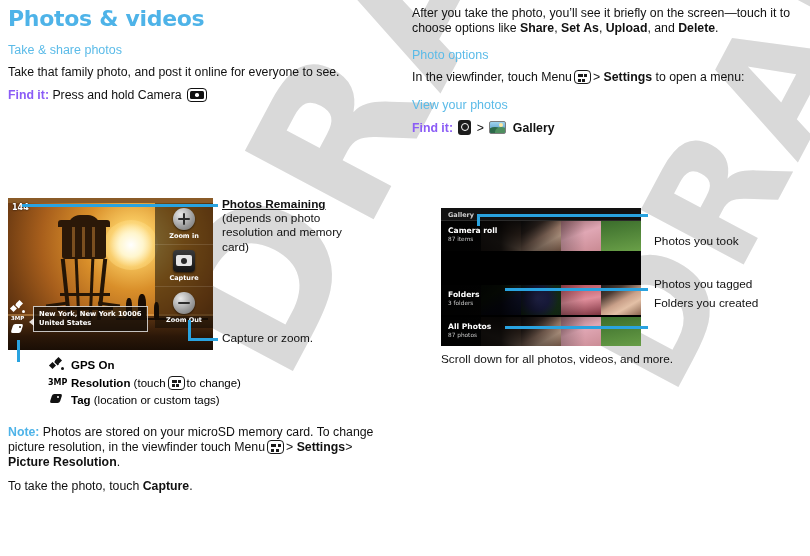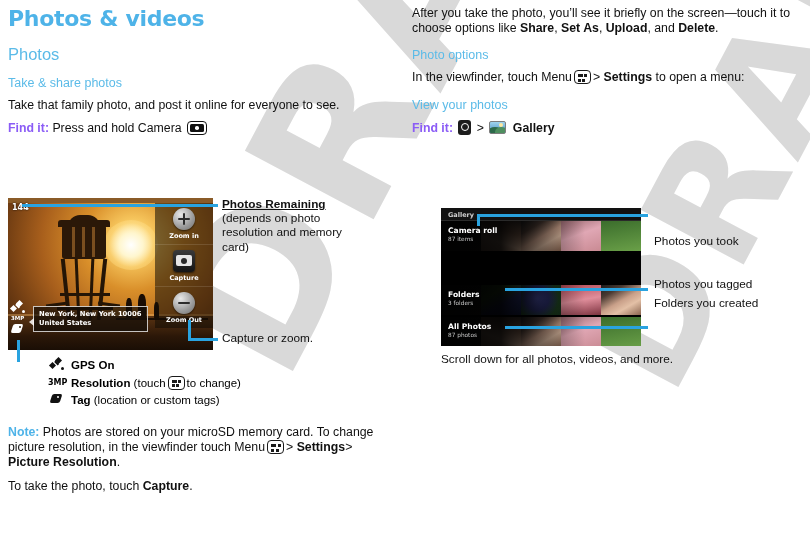--- a/index.html
+++ b/index.html
@@ -420,21 +420,20 @@
     <div class="wm wm1">DRAFT</div>
     <div class="wm wm2">DRAFT</div>
     <div class="wm wm3">DRAFT</div>
   </div>
 
   <div class="content">
 
     <div class="col-left">
       <h1 class="title">Photos &amp; videos</h1>
 
-      <h2 class="sec">Photos</h2>
       <h3 class="sub">Take &amp; share photos</h3>
 
       <p class="body">Take that family photo, and post it online for everyone to see.</p>
 
       <p class="body">
         <span class="findit">Find it:</span>
         <span>Press and hold Camera</span>
         <span class="ic ic-camera">
           <span class="body2"></span><span class="lens"></span>
         </span>

